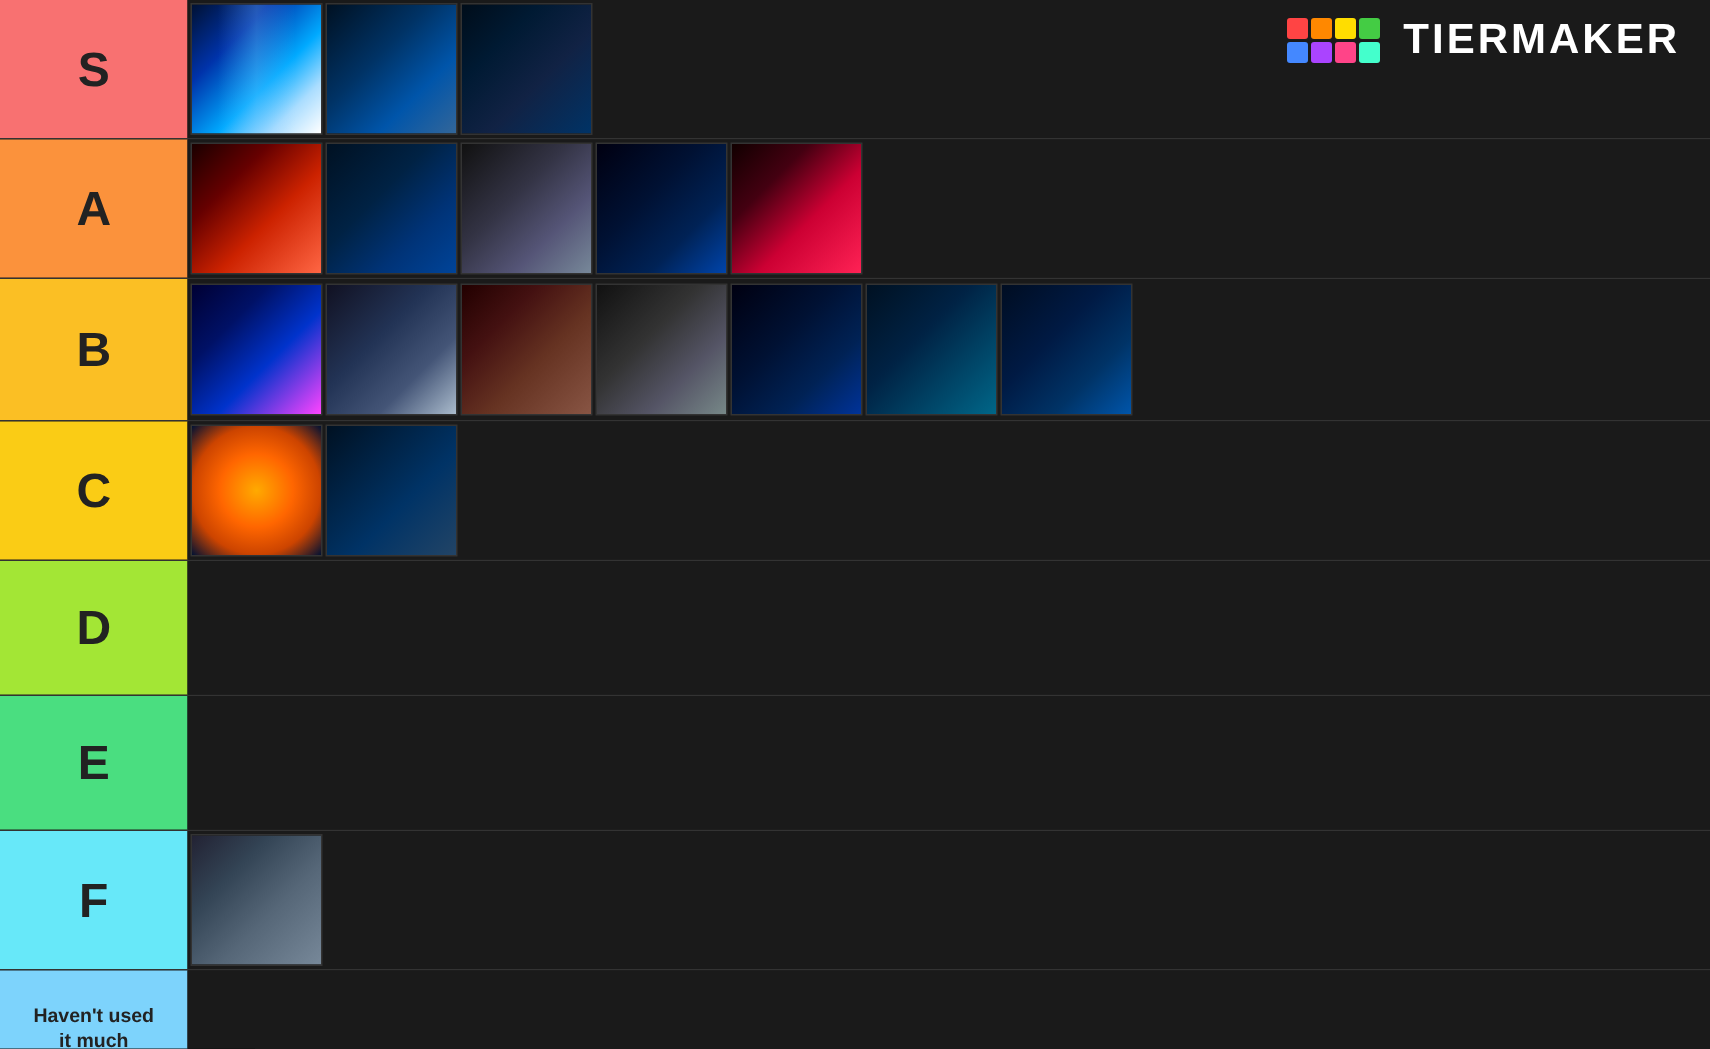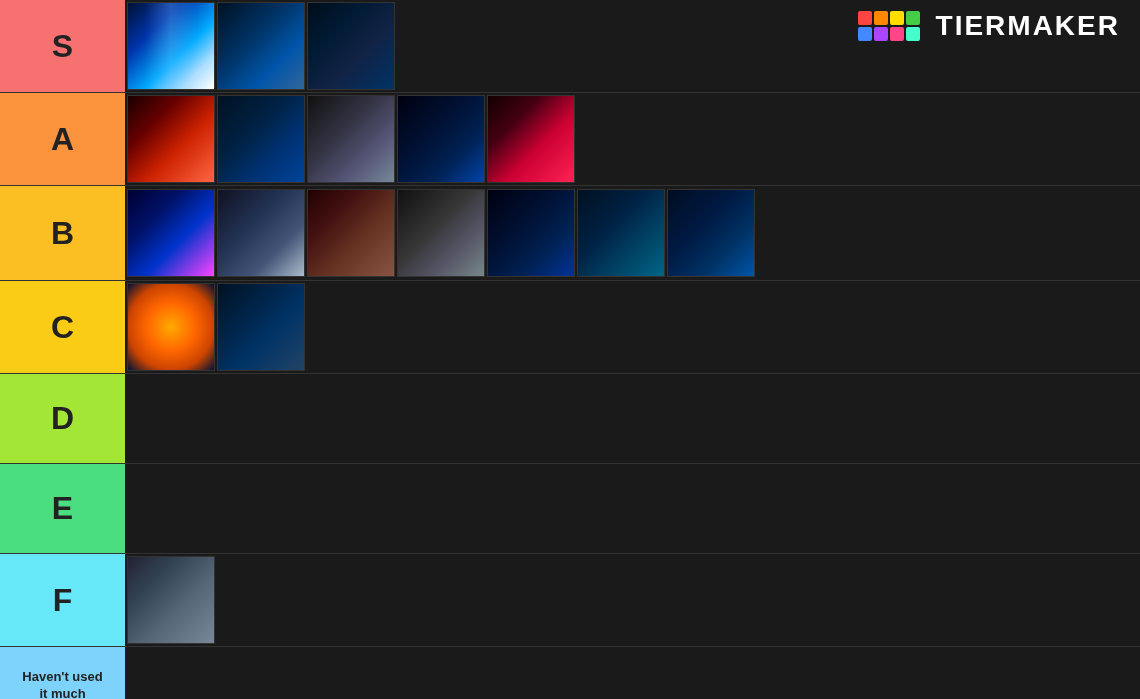--- a/index.html
+++ b/index.html
@@ -8,21 +8,21 @@
       width: 1140px;
       height: 699px;
       overflow: hidden;
       font-family: Arial, sans-serif;
     }
     .tiermaker-header {
       position: absolute;
       top: 10px;
       right: 20px;
       display: flex;
-      align-items: center;
+      align-items: flex-end;
       gap: 8px;
     }
     .tiermaker-title {
       color: white;
       font-size: 28px;
       font-weight: bold;
       letter-spacing: 2px;
       text-transform: uppercase;
     }
     .tier-row {

